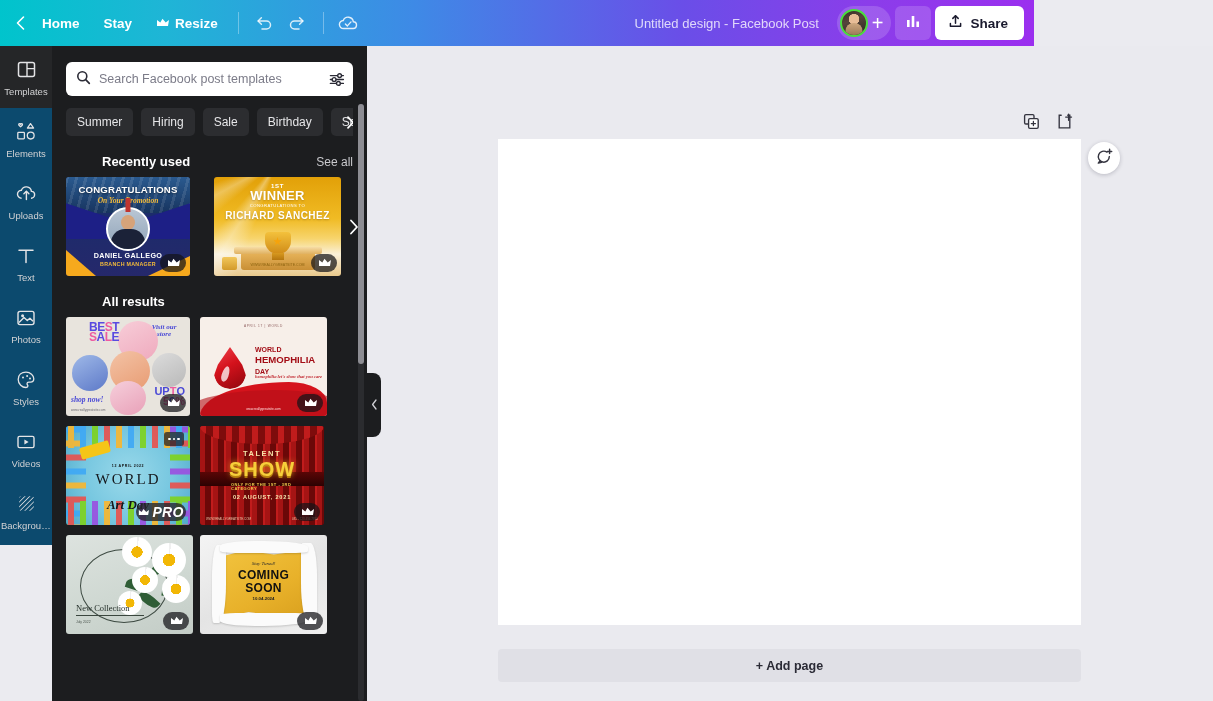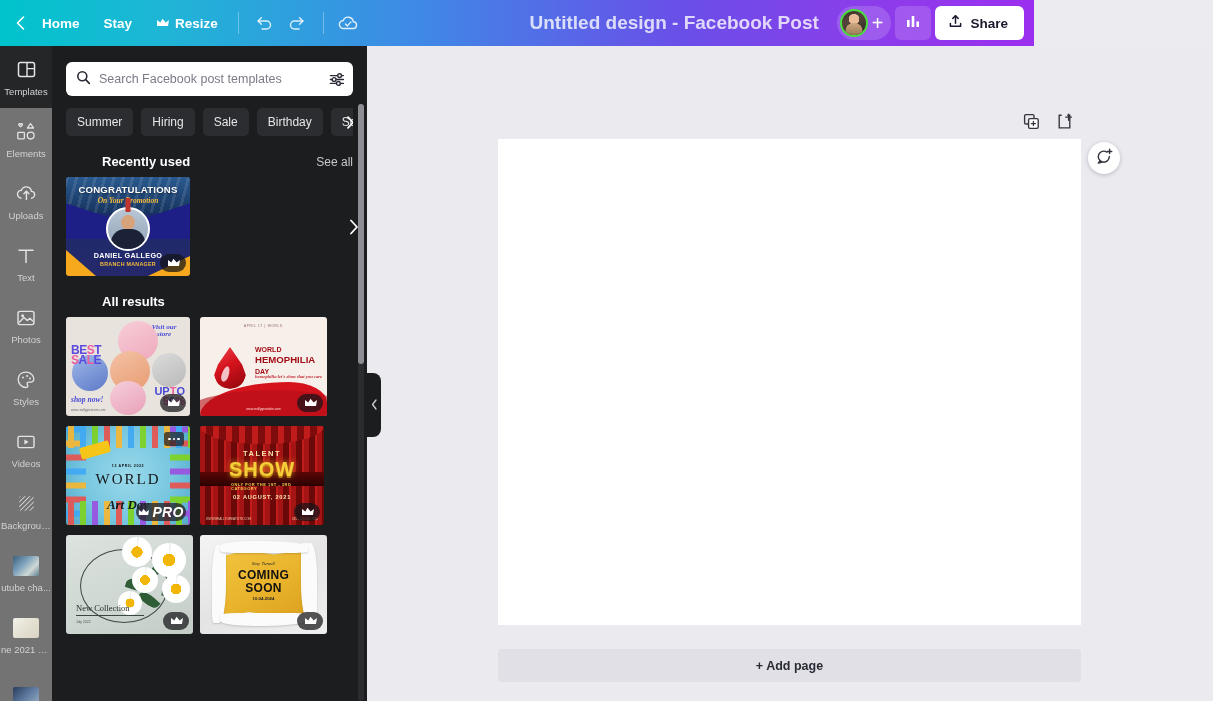--- a/index.html
+++ b/index.html
@@ -27,21 +27,21 @@
     cursor: pointer; white-space: nowrap;
   }
   .tb-iconbtn {
     width: 34px; height: 32px; display: flex; align-items: center; justify-content: center;
     border-radius: 4px; cursor: pointer;
   }
   .tb-sep { width: 1px; height: 22px; background: rgba(255,255,255,0.33); margin: 0 8px; }
   .back-chev { width: 20px; height: 20px; display:flex; align-items:center; justify-content:center; cursor:pointer;}
   .tb-center { flex: 1; display: flex; justify-content: flex-end; align-items: center; padding-right: 8px; }
   .doc-title {
-    color: rgba(255,255,255,0.78); font-size: 19px; font-weight: 700;
+    color: rgba(255,255,255,0.78); font-size: 13px; font-weight: 400;
     padding: 6px 10px; border-radius: 4px; cursor: text; white-space: nowrap;
   }
   .tb-right { display: flex; align-items: center; gap: 4px; padding-right: 10px; height: 100%; }
   .avatar-group {
     display: flex; align-items: center;
     background: rgba(255,255,255,0.16); border-radius: 18px; height: 34px;
     padding: 0 8px 0 3px; gap: 4px; cursor: pointer;
   }
   .avatar {
     width: 28px; height: 28px; border-radius: 50%;
@@ -63,22 +63,22 @@
   }
   .share-btn {
     display: flex; align-items: center; gap: 7px;
     height: 34px; padding: 0 16px 0 13px;
     background: #ffffff; border-radius: 6px;
     color: #1a1a2e; font-size: 13.5px; font-weight: 700; cursor: pointer;
   }
 
   
   .rail {
-    position: absolute; top: 46px; left: 0; width: 52px; height: 655px;
-    background: #737373; z-index: 40;
+    position: absolute; top: 46px; left: 0; width: 52px; height: 499px;
+    background: #0c4a6e; z-index: 40;
     overflow: hidden;
   }
   .rail-item {
     width: 52px; height: 62px;
     display: flex; flex-direction: column; align-items: center; justify-content: center;
     gap: 4px; cursor: pointer; color: #d6d6d8; position: relative;
   }
   .rail-item.active { background: #252628; }
   .rail-item .ri-ico { height: 25px; display:flex; align-items:center; justify-content:center; }
   .rail-item .ri-lb {
@@ -289,22 +289,22 @@
     width:9px;height:9px;background:#f6a30b;clip-path:polygon(50% 0,61% 35%,98% 35%,68% 57%,79% 92%,50% 70%,21% 92%,32% 57%,2% 35%,39% 35%);}
   .t-winner .cup::after{content:'';position:absolute;left:50%;transform:translateX(-50%);bottom:-6px;
     width:12px;height:7px;background:linear-gradient(180deg,#d8991f,#b5760f);}
   .t-winner .url{bottom:8px;font:400 3.6px/1 "Liberation Sans", sans-serif;color:#8d6410;}
   .t-winner .box1{position:absolute;left:8px;bottom:6px;width:15px;height:13px;
     background:linear-gradient(180deg,#f2c75b,#d39a2a);border-radius:2px;}
 
   
   .t-best { background:#e8e4dd; }
   .t-best .c{position:absolute;border-radius:50%;}
-  .t-best .tx1{position:absolute;left:5px;top:6px;font:800 12px/0.82 "Liberation Sans",sans-serif;
-    color:#5a4ae0;letter-spacing:-.5px;margin-top:23px;}
+  .t-best .tx1{position:absolute;left:23px;top:6px;font:800 12px/0.82 "Liberation Sans",sans-serif;
+    color:#5a4ae0;letter-spacing:-.5px;}
   .t-best .tx1 b{color:#ee5ba0;}
   .t-best .tx2{position:absolute;right:6px;top:7px;width:40px;text-align:center;
     font: italic 700 7px/1.05 "Liberation Serif",serif;color:#4a49d6;}
   .t-best .tx3{position:absolute;left:5px;bottom:13px;font: italic 700 7.5px/1 "Liberation Serif",serif;color:#4a49d6;}
   .t-best .tx4{position:absolute;right:5px;bottom:10px;font:800 11px/0.85 "Liberation Sans",sans-serif;
     color:#4a49d6;text-align:right;}
   .t-best .tx4 b{color:#ee5ba0;}
   .t-best .url{position:absolute;left:5px;bottom:4px;font:400 3.2px/1 "Liberation Sans",sans-serif;color:#6c6c72;}
 
   
@@ -640,20 +640,38 @@
             <div class="cap nm">DANIEL GALLEGO</div>
             <div class="cap rl">BRANCH MANAGER</div>
           </div>
           <div class="crown">
             <svg width="13" height="10" viewBox="0 0 13 10">
                 <path d="M1 8h11l1-6-3.3 2.4L6.5.8 4.3 4.4 1 2z" fill="#fff"></path>
               </svg>
           </div>
         </div>
 
+        <div class="card sq">
+          <div class="art t-winner">
+            <div class="beams"></div>
+            <div class="cap st">1ST</div>
+            <div class="cap ttl">WINNER</div>
+            <div class="cap tiny">CONGRATULATIONS TO</div>
+            <div class="cap nm">RICHARD SANCHEZ</div>
+            <div class="podium"></div>
+              <div class="cup"></div>
+              <div class="box1"></div>
+            <div class="cap url">WWW.REALLYGREATSITE.COM</div>
+          </div>
+          <div class="crown">
+            <svg width="13" height="10" viewBox="0 0 13 10">
+                <path d="M1 8h11l1-6-3.3 2.4L6.5.8 4.3 4.4 1 2z" fill="#fff"></path>
+              </svg>
+          </div>
+        </div>
 
         <div class="row-arrow">
           <svg width="12" height="18" viewBox="0 0 12 18">
               <path d="M3 2.5 9 9l-6 6.5" fill="none" stroke="#fff" stroke-width="1.8" stroke-linecap="round" stroke-linejoin="round"></path>
             </svg>
         </div>
       </div>
 
       <div class="sec-head">
         <span class="sec-title">All results</span>

